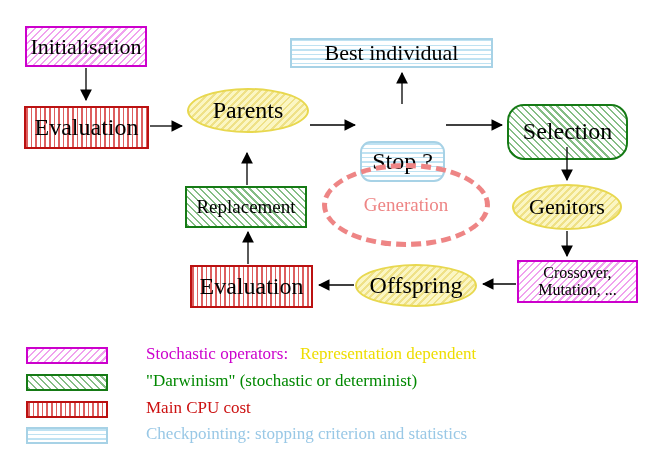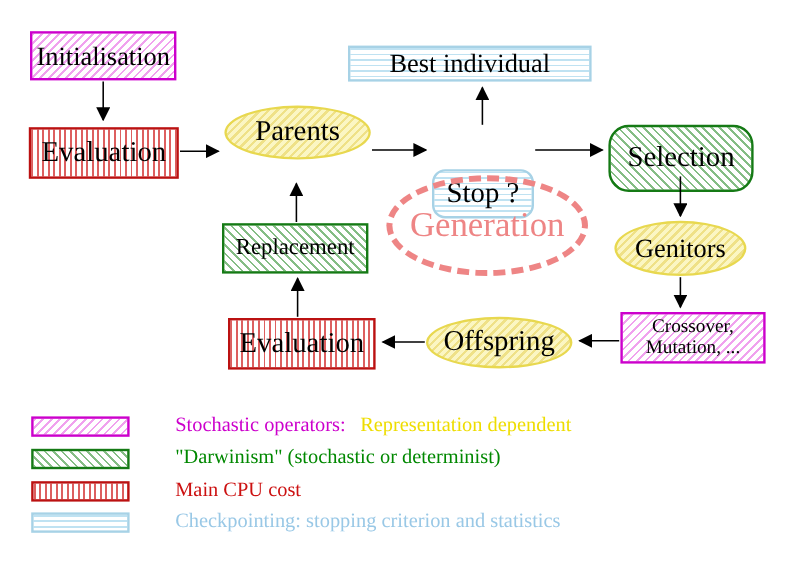--- a/index.html
+++ b/index.html
@@ -39,21 +39,21 @@
   #n-eval-top   {left:24px;  top:106px; width:125px; height:43px; font-size:24px;}
   #n-parents    {left:187px; top:88px; width:122px; height:45px; font-size:24px;}
   #n-best       {left:290px; top:38px;  width:203px; height:30px; font-size:22px;}
   #n-stop       {left:360px; top:105px; width:85px;  height:41px; font-size:24px; border-radius:11px;margin-top:36px;}
   #n-selection  {left:507px; top:104px; width:121px; height:56px; font-size:24px;border-radius:17px;}
   #n-genitors   {left:512px; top:184px; width:110px; height:46px; font-size:22px;}
   #n-crossover  {left:517px; top:260px; width:121px; height:43px; font-size:16px;}
   #n-offspring  {left:355px; top:264px; width:122px; height:43px; font-size:24px;}
   #n-eval-bot   {left:190px; top:265px; width:123px; height:43px; font-size:24px;}
   #n-replacement{left:185px; top:186px; width:122px; height:42px; font-size:19px;}
-  #n-generation {left:322px; top:146px; width:168px; height:84px; font-size:29px;
+  #n-generation {left:322px; top:163px; width:168px; height:84px; font-size:19px;
                  border:5px dashed #ee8585;border-radius:50%;color:#ee8585;background:transparent;}
   
   #arrows{position:absolute;left:0;top:0;width:662px;height:471px;pointer-events:none;}
   
   .legend-row{position:absolute;left:26px;display:flex;align-items:flex-end;}
   .swatch{width:82px;height:17px;box-sizing:border-box;flex:0 0 auto;}
   .legend-text{margin-left:38px;font-size:17px;white-space:nowrap;}
   #lg-1{top:344px;} #lg-2{top:371px;} #lg-3{top:398px;} #lg-4{top:424px;}
   #lg-1 .t1{color:#cc00cc;} #lg-1 .t2{color:#eedd00;margin-left:12px;}
   #lg-2 .t1{color:#008800;}

